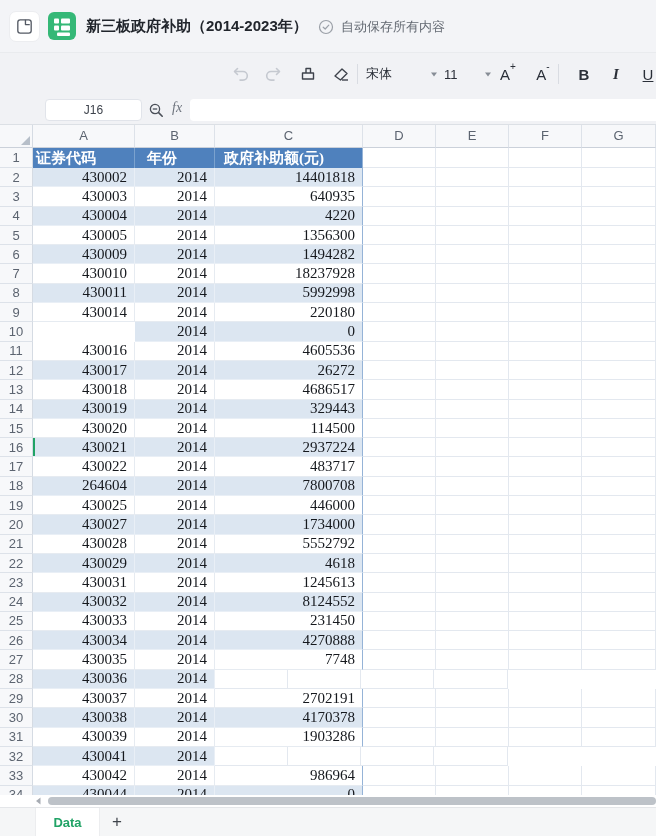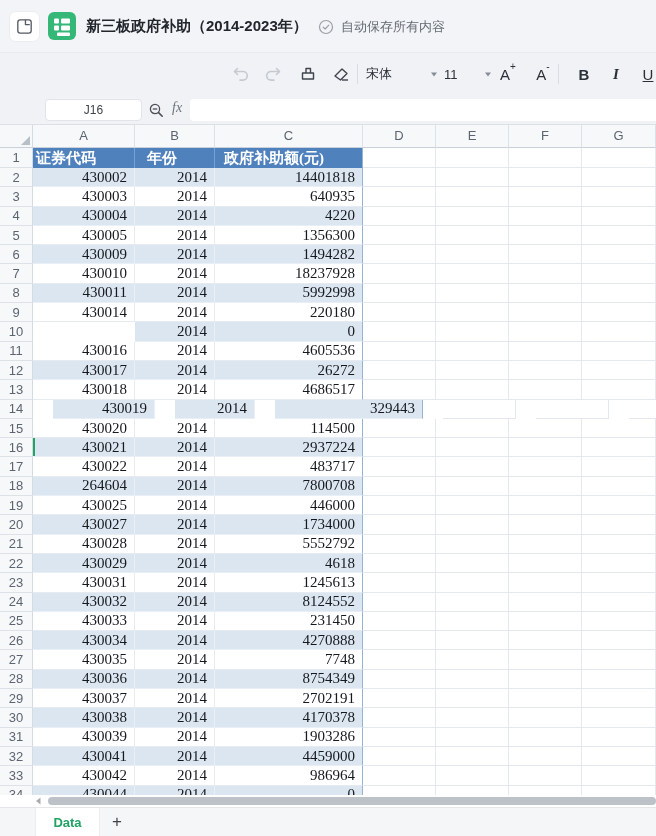--- a/index.html
+++ b/index.html
@@ -318,21 +318,21 @@
       <div class="row" style="height: 19.3px;">
         <div class="rowhead">13</div>
         <div class="cell dcell" style="width: 102px;">430018</div>
         <div class="cell dcell" style="width: 80px;">2014</div>
         <div class="cell dcell cend" style="width: 148px;">4686517</div>
         <div class="cell ecell" style="width: 73px;"></div>
         <div class="cell ecell" style="width: 73px;"></div>
         <div class="cell ecell" style="width: 73px;"></div>
         <div class="cell ecell" style="width: 74px;"></div>
       </div>
-      <div class="row" style="height: 19.3px; gap: 20px;">
+      <div class="row" style="height: 19.3px;">
         <div class="rowhead">14</div>
         <div class="cell dcell band" style="width: 102px;">430019</div>
         <div class="cell dcell band" style="width: 80px;">2014</div>
         <div class="cell dcell band cend" style="width: 148px;">329443</div>
         <div class="cell ecell" style="width: 73px;"></div>
         <div class="cell ecell" style="width: 73px;"></div>
         <div class="cell ecell" style="width: 73px;"></div>
         <div class="cell ecell" style="width: 74px;"></div>
       </div>
       <div class="row" style="height: 19.3px;">
@@ -462,21 +462,20 @@
         <div class="cell dcell cend" style="width: 148px;">7748</div>
         <div class="cell ecell" style="width: 73px;"></div>
         <div class="cell ecell" style="width: 73px;"></div>
         <div class="cell ecell" style="width: 73px;"></div>
         <div class="cell ecell" style="width: 74px;"></div>
       </div>
       <div class="row" style="height: 19.3px;">
         <div class="rowhead">28</div>
         <div class="cell dcell band" style="width: 102px;">430036</div>
         <div class="cell dcell band" style="width: 80px;">2014</div>
-        <div class="cell dcell band cend" style="width: 148px;">8754349</div>
         <div class="cell ecell" style="width: 73px;"></div>
         <div class="cell ecell" style="width: 73px;"></div>
         <div class="cell ecell" style="width: 73px;"></div>
         <div class="cell ecell" style="width: 74px;"></div>
       </div>
       <div class="row" style="height: 19.3px;">
         <div class="rowhead">29</div>
         <div class="cell dcell" style="width: 102px;">430037</div>
         <div class="cell dcell" style="width: 80px;">2014</div>
         <div class="cell dcell cend" style="width: 148px;">2702191</div>
@@ -502,21 +501,20 @@
         <div class="cell dcell cend" style="width: 148px;">1903286</div>
         <div class="cell ecell" style="width: 73px;"></div>
         <div class="cell ecell" style="width: 73px;"></div>
         <div class="cell ecell" style="width: 73px;"></div>
         <div class="cell ecell" style="width: 74px;"></div>
       </div>
       <div class="row" style="height: 19.3px;">
         <div class="rowhead">32</div>
         <div class="cell dcell band" style="width: 102px;">430041</div>
         <div class="cell dcell band" style="width: 80px;">2014</div>
-        <div class="cell dcell band cend" style="width: 148px;">4459000</div>
         <div class="cell ecell" style="width: 73px;"></div>
         <div class="cell ecell" style="width: 73px;"></div>
         <div class="cell ecell" style="width: 73px;"></div>
         <div class="cell ecell" style="width: 74px;"></div>
       </div>
       <div class="row" style="height: 19.3px;">
         <div class="rowhead">33</div>
         <div class="cell dcell" style="width: 102px;">430042</div>
         <div class="cell dcell" style="width: 80px;">2014</div>
         <div class="cell dcell cend" style="width: 148px;">986964</div>

